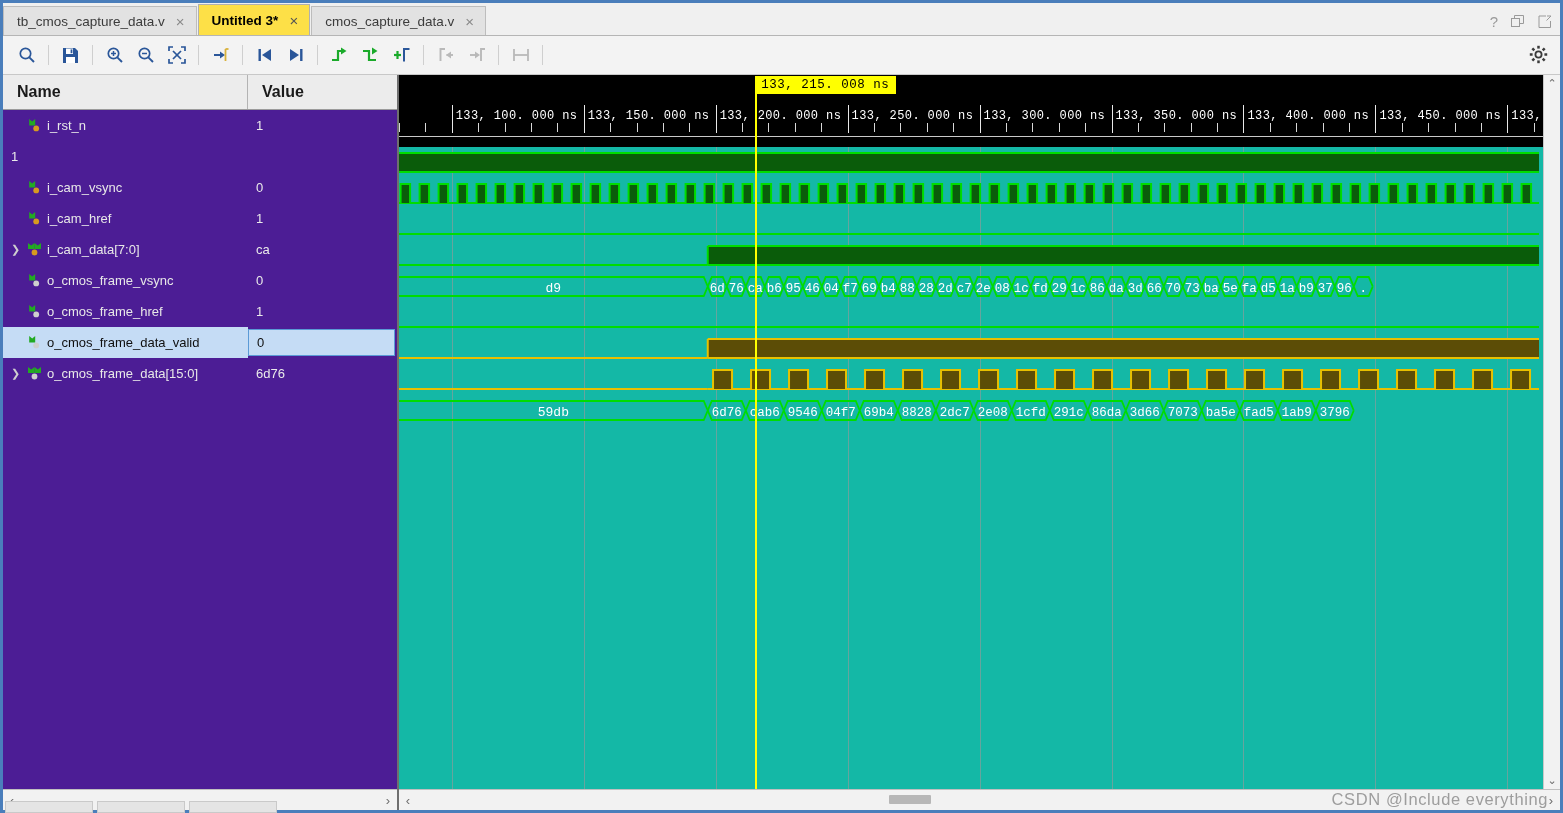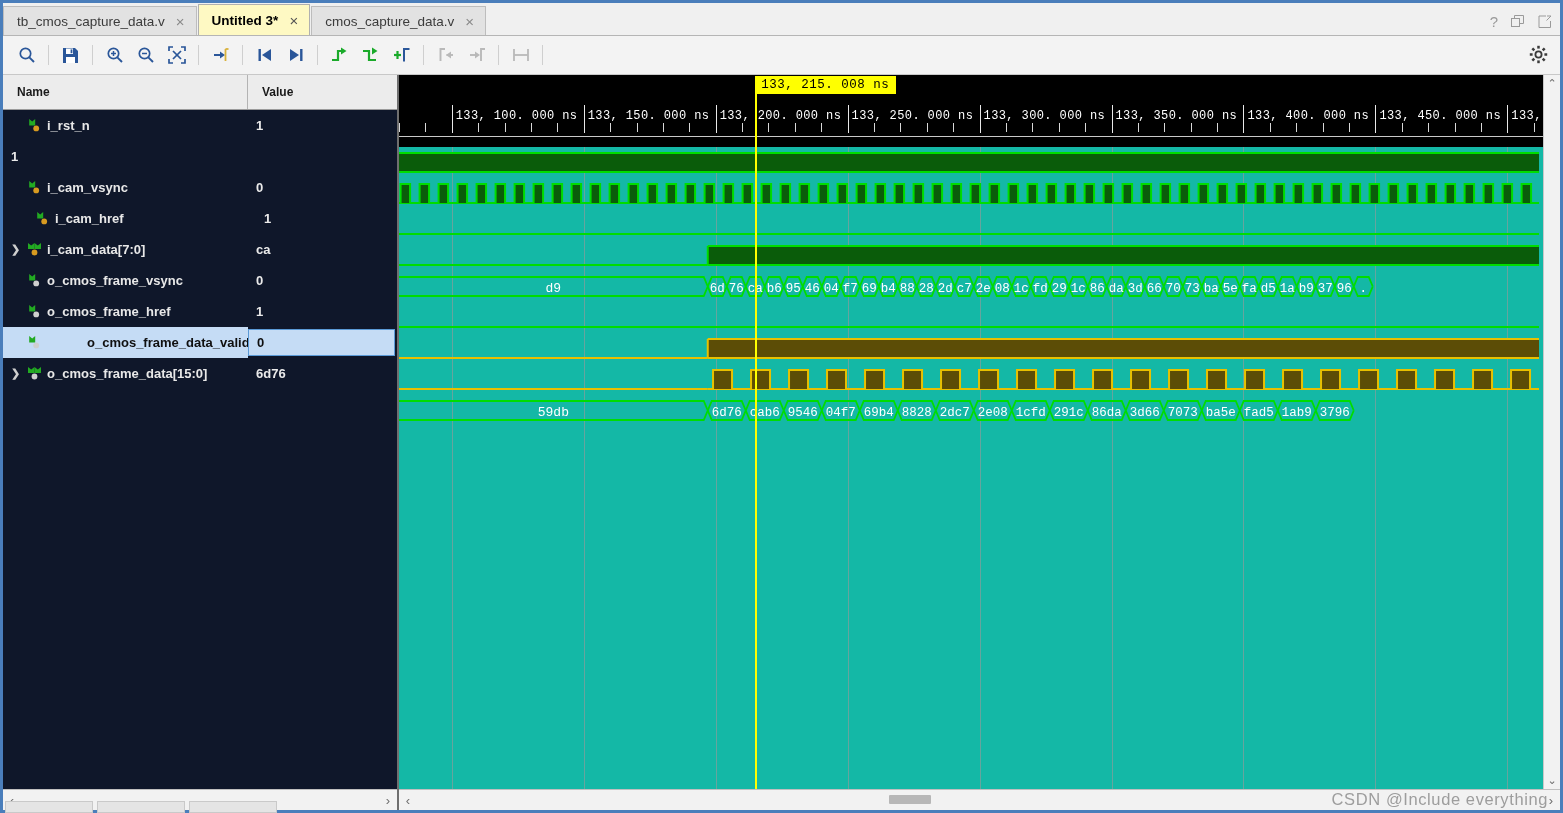--- a/index.html
+++ b/index.html
@@ -7,53 +7,53 @@
 
   .app{width:1563px;height:813px;position:relative;background:#f0f0f0;box-sizing:border-box;
        border:3px solid #4a7ebb;display:flex;flex-direction:column;}
 
   
   .tabbar{height:32px;background:#f0f0f0;display:flex;align-items:flex-end;position:relative;
           border-bottom:1px solid #b5b5b5;flex:0 0 auto;}
   .tab{height:29px;display:flex;align-items:center;gap:9px;padding:0 9px 0 13px;
        background:#e2e2e2;border:1px solid #bdbdbd;border-bottom:none;margin-right:1px;
        font-size:13.5px;color:#3b3b3b;box-sizing:border-box;}
-  .tab.active{background:#fef9c3;color:#000;font-weight:bold;border-color:#b0b0b0;height:31px;align-items:center;}
+  .tab.active{background:#fde047;color:#000;font-weight:bold;border-color:#b0b0b0;height:31px;align-items:center;}
   .tab .tclose{color:#8a8a8a;font-size:15px;line-height:1;padding:0 2px;}
   .tab.active .tclose{color:#555;font-weight:normal;}
   .winbtns{position:absolute;right:8px;bottom:5px;display:flex;gap:13px;align-items:center;
            color:#9a9a9a;font-size:14px;}
   .winbtns svg{display:block;}
 
   
   .toolbar{height:38px;background:#f3f3f3;border-bottom:1px solid #c8c8c8;display:flex;
            align-items:center;padding:0 8px;gap:0px;flex:0 0 auto;position:relative;}
   .tbtn{width:31px;height:30px;display:flex;align-items:center;justify-content:center;}
   .tsep{width:1px;height:20px;background:#cfcfcf;margin:0 6px;}
   .gear{position:absolute;right:12px;top:9px;}
 
   
   .main{flex:1 1 auto;display:flex;min-height:0;background:#000;}
 
   .leftpane{width:396px;flex:0 0 396px;display:flex;flex-direction:column;background:#000;
             border-right:2px solid #6f6f6f;box-sizing:border-box;}
   .lhead{height:34px;display:flex;background:#ececec;border-bottom:1px solid #9b9b9b;flex:0 0 auto;}
-  .lhead .hc{display:flex;align-items:center;font-size:12px;font-weight:bold;color:#1a1a1a;
+  .lhead .hc{display:flex;align-items:center;font-size:16px;font-weight:bold;color:#1a1a1a;
              padding-left:14px;box-sizing:border-box;}
   .hc.name{width:245px;border-right:1px solid #b3b3b3;}
   .hc.value{flex:1;}
-  .lbody{flex:1 1 auto;position:relative;background:#0f172a;overflow:hidden;font-weight:bold;}
+  .lbody{flex:1 1 auto;position:relative;background:#4c1d95;overflow:hidden;}
 
   .srow{height:31px;display:flex;align-items:center;position:relative;box-sizing:border-box;}
   .srow .namecell{width:245px;flex:0 0 245px;display:flex;align-items:center;height:100%;
                   box-sizing:border-box;padding-left:6px;gap:5px;}
   .srow .valcell{flex:1;height:100%;display:flex;align-items:center;padding-left:8px;
                  box-sizing:border-box;font-size:13px;color:#eaeaea;}
   .srow.sel .namecell{background:#c5dcf5;}
-  .srow.sel .nlabel{color:#0f0f0f;margin-left:40px;}
+  .srow.sel .nlabel{color:#0f0f0f;}
   .srow.sel .valcell{background:#c5dcf5;color:#0f0f0f;border:1px solid #5b9ad6;
                      margin:2px 2px 2px 0;height:27px;}
   .arrow{width:13px;flex:0 0 13px;color:#cfcfcf;font-size:11px;text-align:center;line-height:1;}
   .arrow.empty{visibility:hidden;}
   .sigicon{width:15px;height:16px;flex:0 0 15px;position:relative;}
   .nlabel{font-size:13px;color:#e8e8e8;white-space:nowrap;}
 
   
   .wavepane{flex:1 1 auto;display:flex;flex-direction:column;background:#000;min-width:0;
             position:relative;}
@@ -277,21 +277,21 @@
             <div class="namecell">
               <span class="arrow empty">❯</span>
               <span class="sigicon"><svg width="15" height="15" viewBox="0 0 15 15">
                   <path d="M2.2 1 L5.2 3.6 L8.2 1 L8.2 7.4 L2.2 7.4 Z" fill="#22aa22"></path>
                   <circle cx="9.2" cy="10.4" r="2.9" fill="#d79a20"></circle>
                 </svg></span>
               <span class="nlabel">i_cam_vsync</span>
             </div>
             <div class="valcell">0</div>
           </div>
-          <div class="srow" style="top: 93px; position: absolute; left: 8px; right: 0px; align-items: flex-end;">
+          <div class="srow" style="top: 93px; position: absolute; left: 0px; right: 0px; align-items: flex-end;">
             <div class="namecell">
               <span class="arrow empty">❯</span>
               <span class="sigicon"><svg width="15" height="15" viewBox="0 0 15 15">
                   <path d="M2.2 1 L5.2 3.6 L8.2 1 L8.2 7.4 L2.2 7.4 Z" fill="#22aa22"></path>
                   <circle cx="9.2" cy="10.4" r="2.9" fill="#d79a20"></circle>
                 </svg></span>
               <span class="nlabel">i_cam_href</span>
             </div>
             <div class="valcell">1</div>
           </div>

